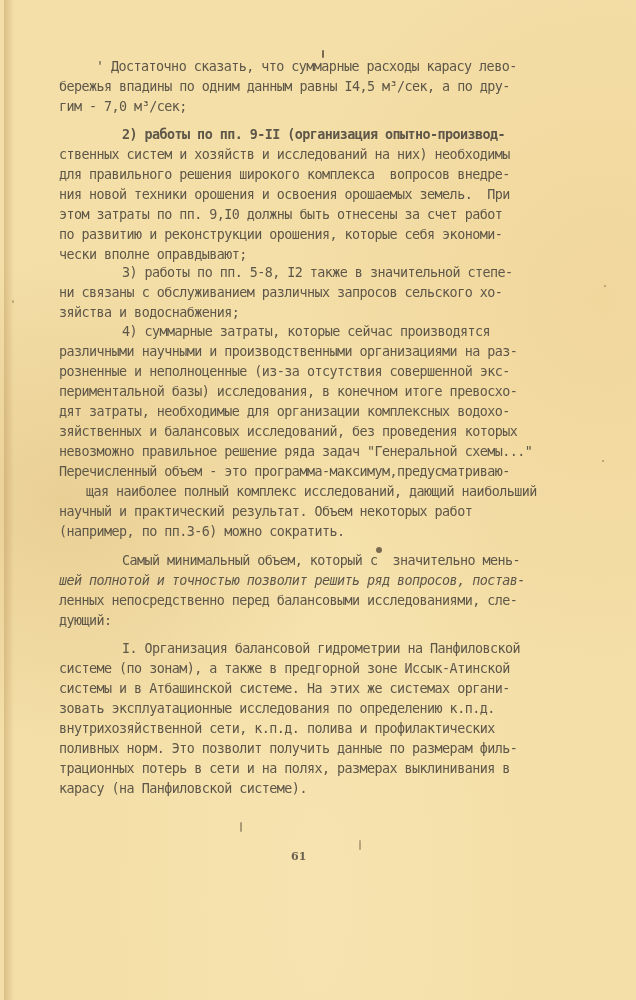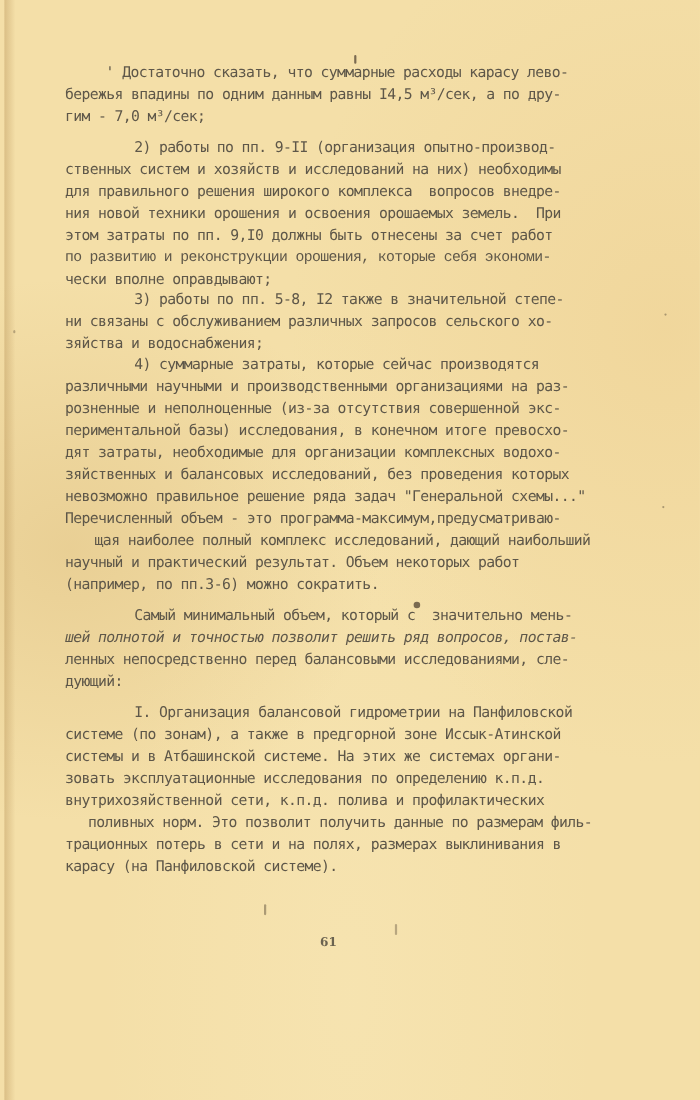--- a/index.html
+++ b/index.html
@@ -40,26 +40,26 @@
 </head>
 <body>
 
 <div class="page">
   <div class="left-edge"></div>
 
   <div class="text-block" id="text-block">
       <div class="line" style="left: 92px; top: 59px;">' Достаточно сказать, что суммарные расходы карасу лево-</div>
       <div class="line" style="left: 55px; top: 79px;">бережья впадины по одним данным равны I4,5 м³/сек, а по дру-</div>
       <div class="line" style="left: 55px; top: 99px;">гим - 7,0 м³/сек;</div>
-      <div class="line" style="left: 118px; top: 127px;">2) работы по пп. 9-II (организация опытно-производ-</div>
+      <div class="line" style="left: 118px; top: 127px; font-weight: bold;">2) работы по пп. 9-II (организация опытно-производ-</div>
       <div class="line" style="left: 55px; top: 147px;">ственных систем и хозяйств и исследований на них) необходимы</div>
       <div class="line" style="left: 55px; top: 167px;">для правильного решения широкого комплекса  вопросов внедре-</div>
       <div class="line" style="left: 55px; top: 187px;">ния новой техники орошения и освоения орошаемых земель.  При</div>
       <div class="line" style="left: 55px; top: 207px;">этом затраты по пп. 9,I0 должны быть отнесены за счет работ</div>
-      <div class="line" style="left: 55px; top: 227px; font-family: Liberation Mono, monospace;">по развитию и реконструкции орошения, которые себя экономи-</div>
+      <div class="line" style="left: 55px; top: 227px;">по развитию и реконструкции орошения, которые себя экономи-</div>
       <div class="line" style="left: 55px; top: 247px;">чески вполне оправдывают;</div>
       <div class="line" style="left: 118px; top: 265px;">3) работы по пп. 5-8, I2 также в значительной степе-</div>
       <div class="line" style="left: 55px; top: 285px;">ни связаны с обслуживанием различных запросов сельского хо-</div>
       <div class="line" style="left: 55px; top: 305px;">зяйства и водоснабжения;</div>
       <div class="line" style="left: 118px; top: 324px;">4) суммарные затраты, которые сейчас производятся</div>
       <div class="line" style="left: 55px; top: 344px;">различными научными и производственными организациями на раз-</div>
       <div class="line" style="left: 55px; top: 364px;">розненные и неполноценные (из-за отсутствия совершенной экс-</div>
       <div class="line" style="left: 55px; top: 384px;">периментальной базы) исследования, в конечном итоге превосхо-</div>
       <div class="line" style="left: 55px; top: 404px;">дят затраты, необходимые для организации комплексных водохо-</div>
       <div class="line" style="left: 55px; top: 424px;">зяйственных и балансовых исследований, без проведения которых</div>
@@ -70,21 +70,21 @@
       <div class="line" style="left: 55px; top: 524px;">(например, по пп.3-6) можно сократить.</div>
       <div class="line" style="left: 118px; top: 553px;">Самый минимальный объем, который с  значительно мень-</div>
       <div class="line" style="left: 55px; top: 573px; font-style: italic;">шей полнотой и точностью позволит решить ряд вопросов, постав-</div>
       <div class="line" style="left: 55px; top: 593px;">ленных непосредственно перед балансовыми исследованиями, сле-</div>
       <div class="line" style="left: 55px; top: 613px;">дующий:</div>
       <div class="line" style="left: 118px; top: 641px;">I. Организация балансовой гидрометрии на Панфиловской</div>
       <div class="line" style="left: 55px; top: 661px;">системе (по зонам), а также в предгорной зоне Иссык-Атинской</div>
       <div class="line" style="left: 55px; top: 681px;">системы и в Атбашинской системе. На этих же системах органи-</div>
       <div class="line" style="left: 55px; top: 701px;">зовать эксплуатационные исследования по определению к.п.д.</div>
       <div class="line" style="left: 55px; top: 721px;">внутрихозяйственной сети, к.п.д. полива и профилактических</div>
-      <div class="line" style="left: 55px; top: 741px; margin-left: 21px;">поливных норм. Это позволит получить данные по размерам филь-</div>
+      <div class="line" style="left: 55px; top: 741px;">поливных норм. Это позволит получить данные по размерам филь-</div>
       <div class="line" style="left: 55px; top: 761px;">трационных потерь в сети и на полях, размерах выклинивания в</div>
       <div class="line" style="left: 55px; top: 781px;">карасу (на Панфиловской системе).</div>
     </div>
 
   <div class="page-number">61</div>
 
   <div class="speck" style="left:372px;top:547px;width:6px;height:6px;"></div>
   <div class="speck" style="left:318px;top:50px;width:2px;height:8px;border-radius:1px;"></div>
   <div class="speck" style="left:236px;top:822px;width:2px;height:10px;border-radius:1px;opacity:0.6;"></div>
   <div class="speck" style="left:355px;top:840px;width:2px;height:10px;border-radius:1px;opacity:0.5;"></div>

